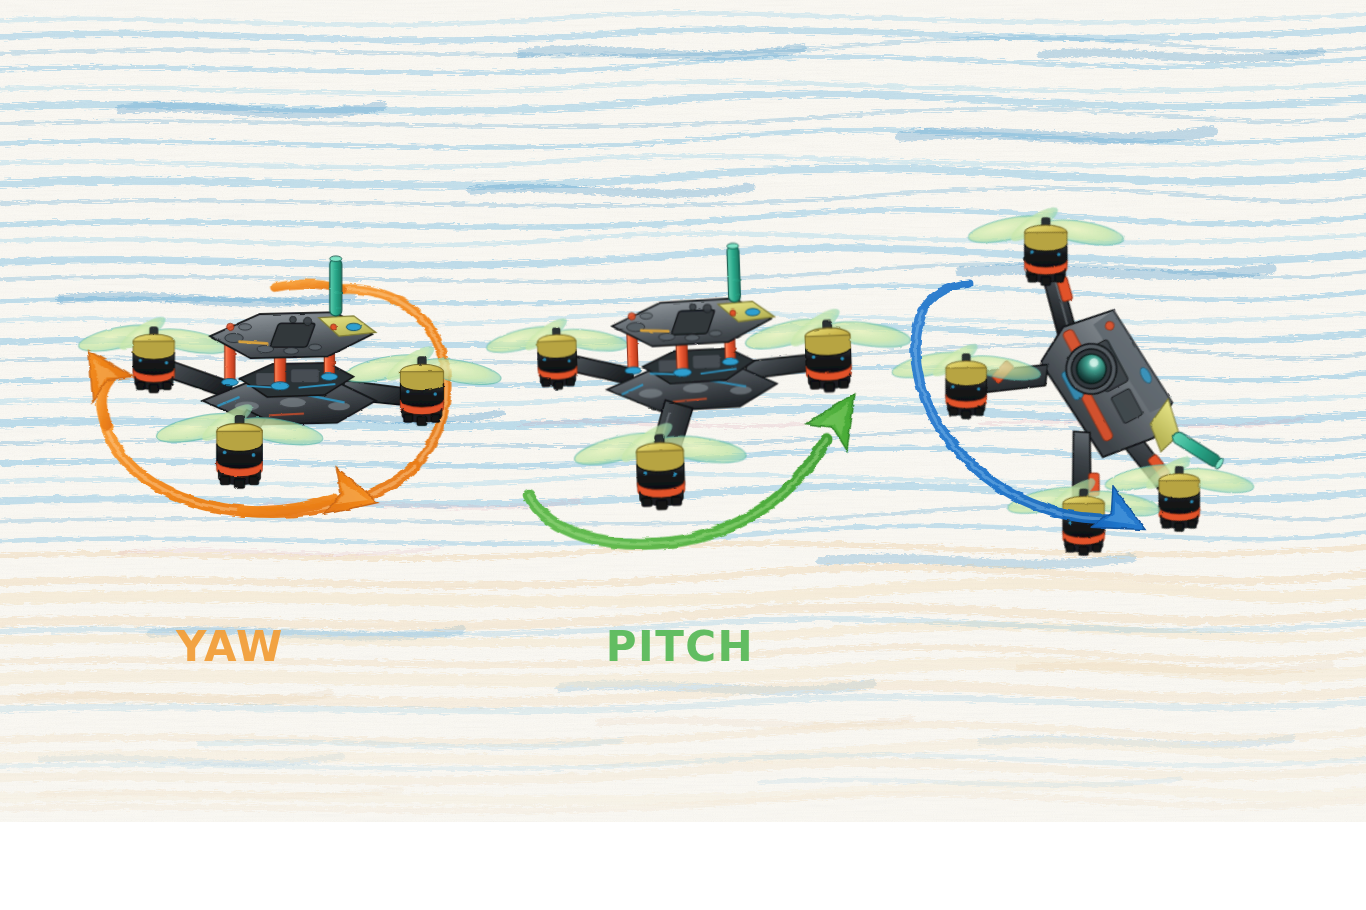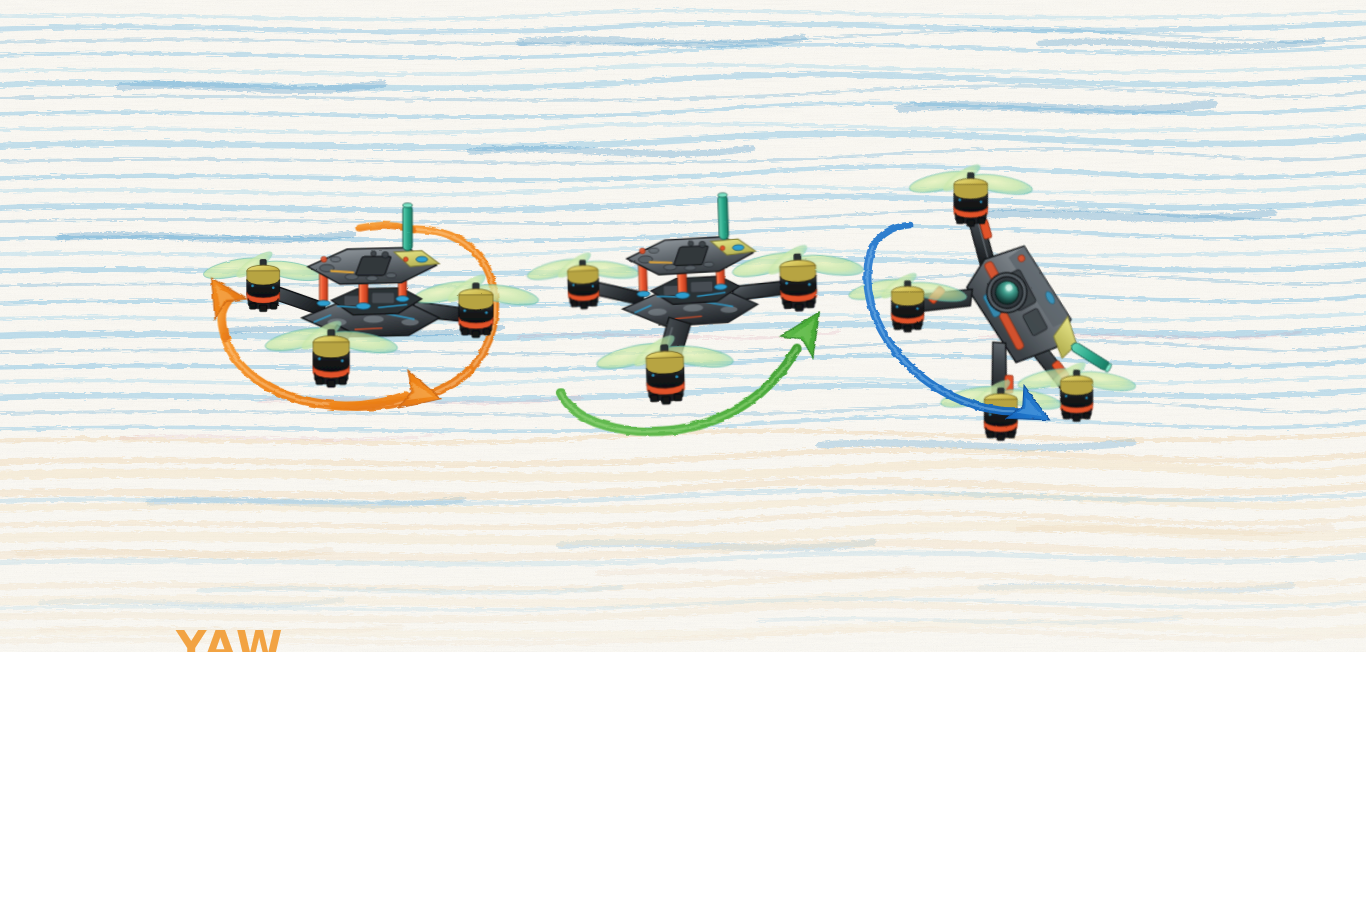--- a/index.html
+++ b/index.html
@@ -6,21 +6,21 @@
     margin: 0;
     padding: 0;
     background: #ffffff;
   }
   body {
     font-family: "DejaVu Sans", sans-serif;
   }
   #stage {
     position: relative;
     width: 1366px;
-    height: 652px;
+    height: 822px;
     overflow: hidden;
     background: #fdfbf6;
   }
   .layer {
     position: absolute;
     inset: 0;
     width: 100%;
     height: 100%;
   }
   #paper-texture { z-index: 1; }
@@ -559,15 +559,18 @@
         <path d="M0 -30 L 26 24 L 0 12 L -26 24 Z" fill="url(#blueG)" stroke="#15569f" stroke-width="1.6"></path>
         <path d="M0 -19 L 12 14 L 0 8 L -12 14 Z" fill="#4e9ce0" opacity="0.6"></path>
       </g>
     </g>
   </svg>
 
   <div class="layer" id="labels">
     <div class="axis-label" id="label-yaw" style="color: rgb(242, 160, 60);">
       <span class="glyphwrap">YAW</span>
     </div>
+    <div class="axis-label" id="label-pitch" style="color: rgb(92, 187, 92);">
+      <span class="glyphwrap">PITCH</span>
+    </div>
   </div>
 
 </div>
 
 </body></html>

